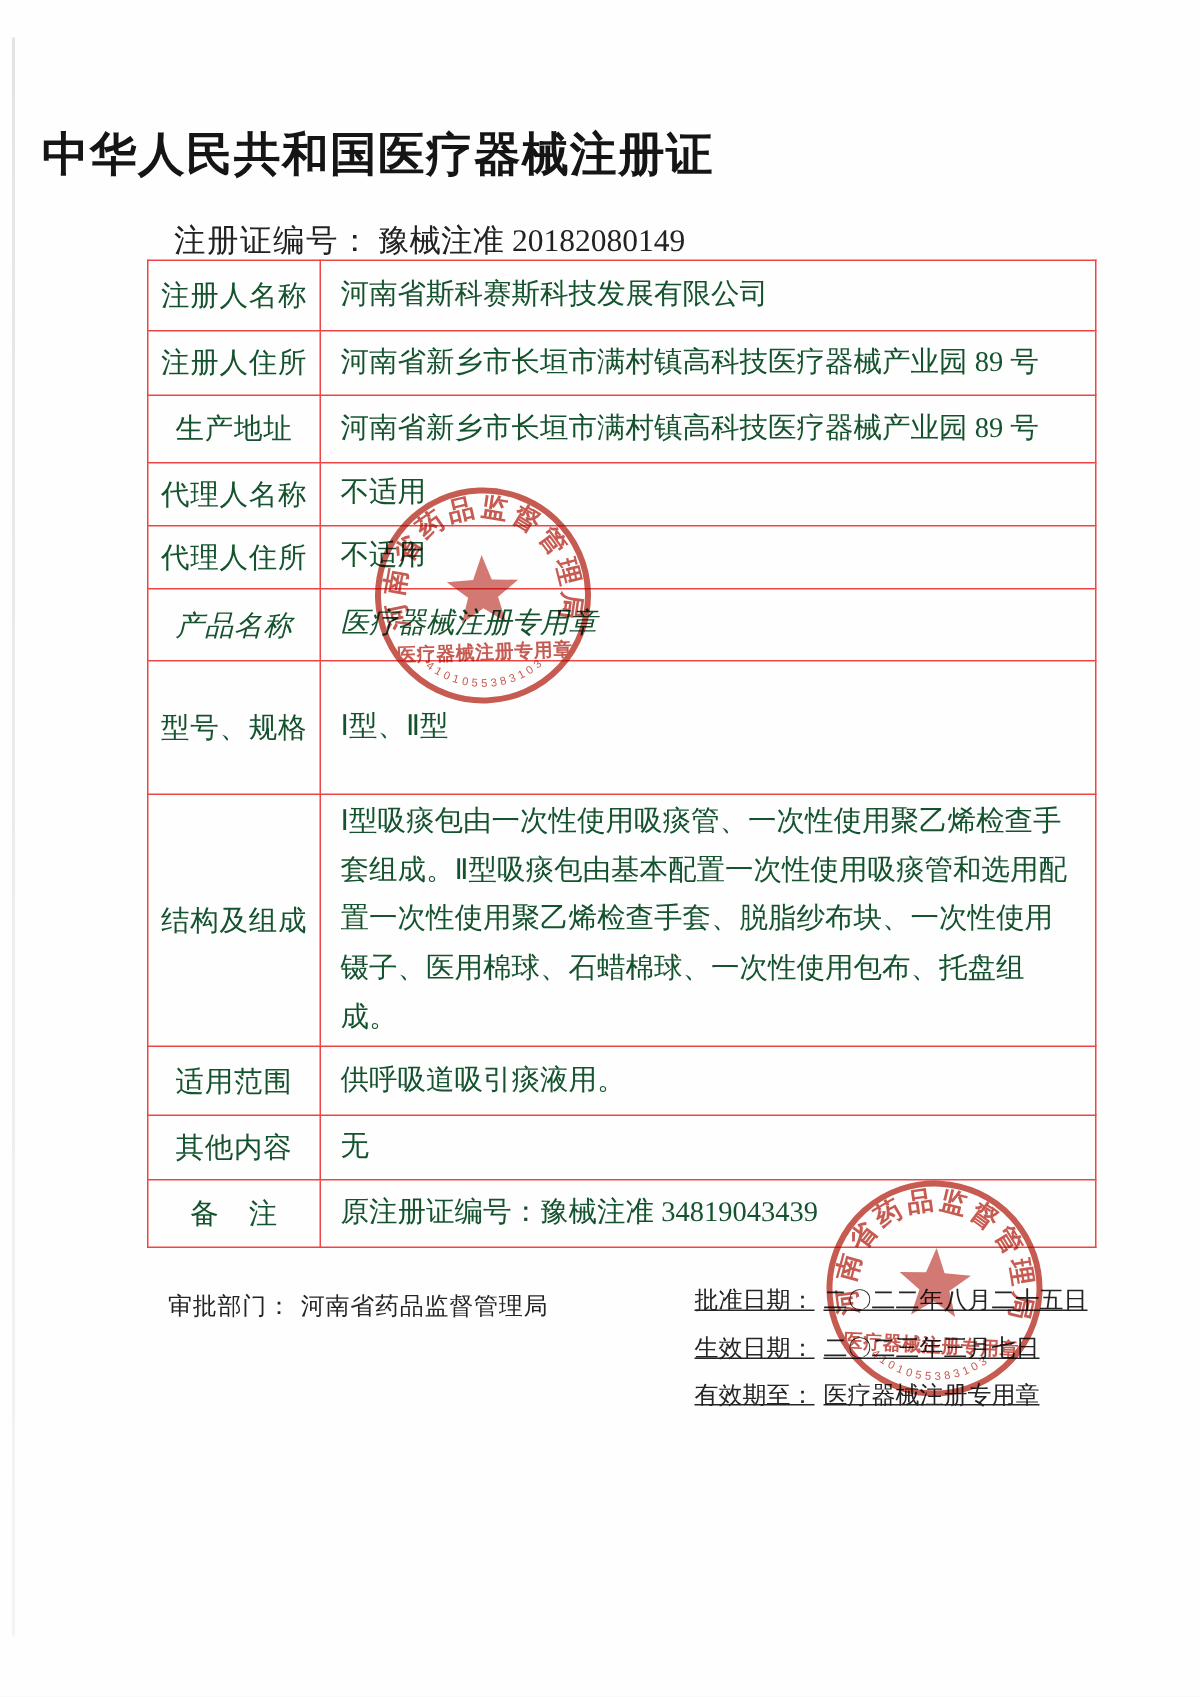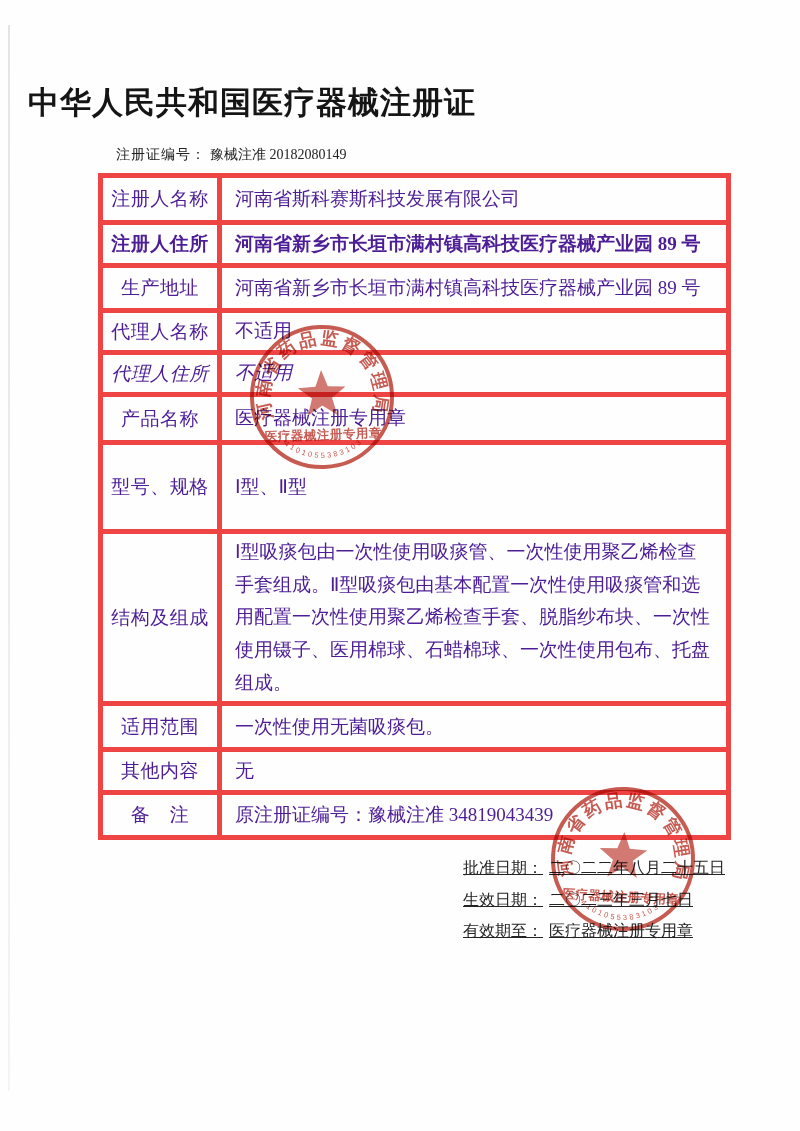--- a/index.html
+++ b/index.html
@@ -11,28 +11,28 @@
   }
   .page::before { 
     content:""; position:absolute; left:8px; top:25px; bottom:40px; width:2px;
     background:linear-gradient(#cfcfd4, #ececec); opacity:.55;
   }
   .doc-title {
     position:absolute; top:82px; left:0; width:100%; text-align:left;
     font-family:"Liberation Sans", sans-serif; font-size:31px; font-weight:700;
     letter-spacing:1px; color:#151515; margin:0;padding-left:28px;
   }
-  .cert-line { position:absolute; top:146px; left:116px; font-size:14px; color:#222; }
+  .cert-line { position:absolute; top:146px; left:116px; font-size:21px; color:#222; }
   .cert-line .lbl { letter-spacing:1px; margin-right:4px; }
 
   table.cert-table {
     position:absolute; top:173px; left:98px; width:633px;
     border-collapse:collapse; table-layout:fixed;
   }
-  .cert-table td { border:5px solid #ef4444; font-size:19px; vertical-align:middle; color:#4c1d95; }
+  .cert-table td { border:1px solid #ef4444; font-size:19px; vertical-align:middle; color:#14532d; }
   .cert-table td.lbl { width:110px; text-align:center; padding:0 2px; letter-spacing:.5px; }
   .cert-table td.val { padding:2px 13px; line-height:1.72; }
 
   .footer-left { position:absolute; top:861px; left:112px; font-size:16px; letter-spacing:.5px; }
   .footer-left .lbl { margin-right:6px; }
   .footer-dates { position:absolute; top:852px; left:463px; font-size:16px; }
   .footer-dates .date-line { height:31.5px; line-height:31.5px; white-space:nowrap;text-decoration:underline; }
   .footer-dates .lbl { margin-right:6px; }
 
   .seal { position:absolute; mix-blend-mode:multiply; opacity:.88; }
@@ -55,63 +55,66 @@
   <div class="cert-line">
     <span class="lbl">注册证编号：</span><span>豫械注准 20182080149</span>
   </div>
 
   <table class="cert-table">
     <tbody>
       <tr style="height:47px;">
         <td class="lbl">注册人名称</td>
         <td class="val">河南省斯科赛斯科技发展有限公司</td>
       </tr>
-      <tr style="height:43px;font-weight:bold;">
+      <tr style="height:43px;">
         <td class="lbl">注册人住所</td>
         <td class="val">河南省新乡市长垣市满村镇高科技医疗器械产业园 89 号</td>
       </tr>
       <tr style="height:45px;">
         <td class="lbl">生产地址</td>
         <td class="val">河南省新乡市长垣市满村镇高科技医疗器械产业园 89 号</td>
       </tr>
       <tr style="height:42px;">
         <td class="lbl">代理人名称</td>
         <td class="val">不适用</td>
       </tr>
-      <tr style="height:42px;font-style:italic;">
+      <tr style="height:42px;">
         <td class="lbl">代理人住所</td>
         <td class="val">不适用</td>
       </tr>
-      <tr style="height:48px;">
+      <tr style="height:48px;font-style:italic;">
         <td class="lbl">产品名称</td>
         <td class="val">医疗器械注册专用章</td>
       </tr>
       <tr style="height:89px;">
         <td class="lbl">型号、规格</td>
         <td class="val">Ⅰ型、Ⅱ型</td>
       </tr>
       <tr style="height:161px;">
         <td class="lbl">结构及组成</td>
         <td class="val">Ⅰ型吸痰包由一次性使用吸痰管、一次性使用聚乙烯检查手套组成。Ⅱ型吸痰包由基本配置一次性使用吸痰管和选用配置一次性使用聚乙烯检查手套、脱脂纱布块、一次性使用镊子、医用棉球、石蜡棉球、一次性使用包布、托盘组成。</td>
       </tr>
       <tr style="height:46px;">
         <td class="lbl">适用范围</td>
-        <td class="val">一次性使用无菌吸痰包。</td>
+        <td class="val">供呼吸道吸引痰液用。</td>
       </tr>
       <tr style="height:43px;">
         <td class="lbl">其他内容</td>
         <td class="val">无</td>
       </tr>
       <tr style="height:45px;">
         <td class="lbl">备　注</td>
         <td class="val">原注册证编号：豫械注准 34819043439</td>
       </tr>
     </tbody>
   </table>
 
+  <div class="footer-left">
+    <span class="lbl">审批部门：</span><span>河南省药品监督管理局</span>
+  </div>
 
   <div class="footer-dates">
     <div class="date-line">
       <span class="lbl">批准日期：</span><span>二〇二二年八月二十五日</span>
     </div>
     <div class="date-line">
       <span class="lbl">生效日期：</span><span>二〇二三年三月七日</span>
     </div>
     <div class="date-line">
       <span class="lbl">有效期至：</span><span>医疗器械注册专用章</span>

